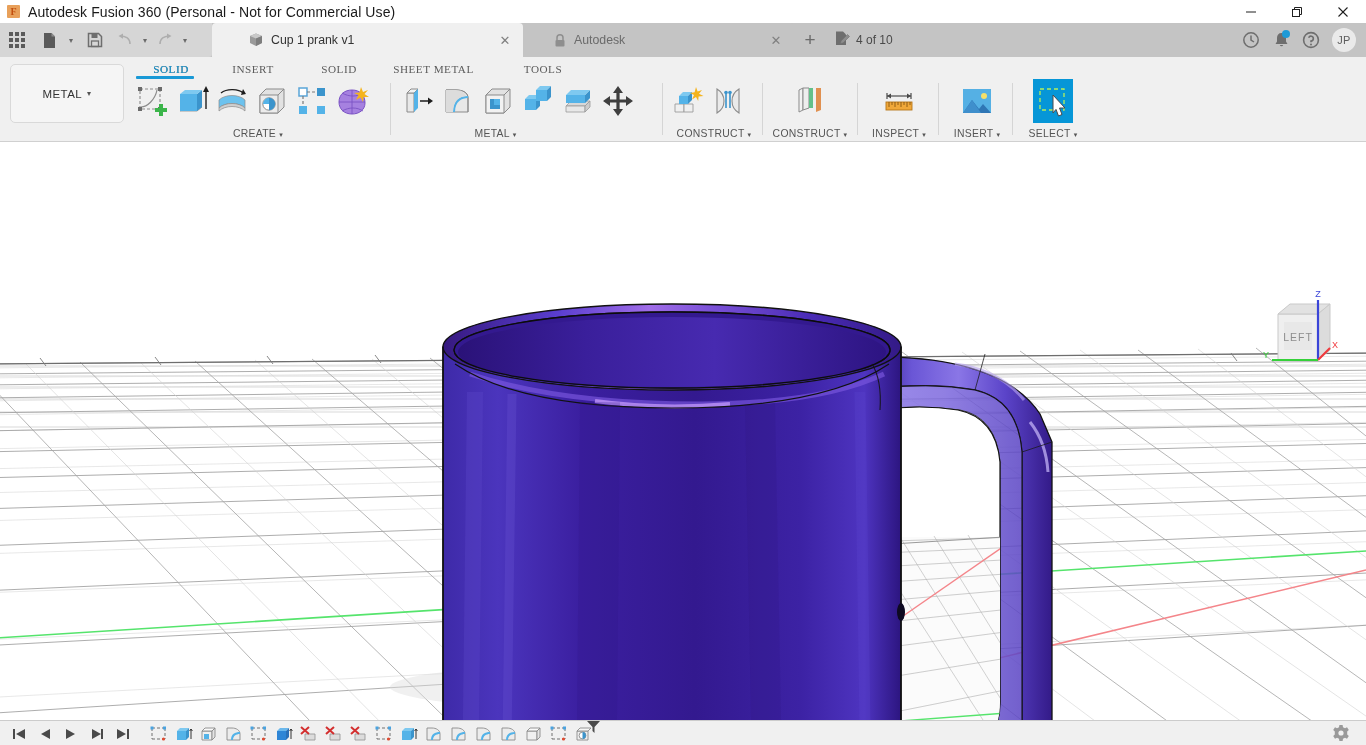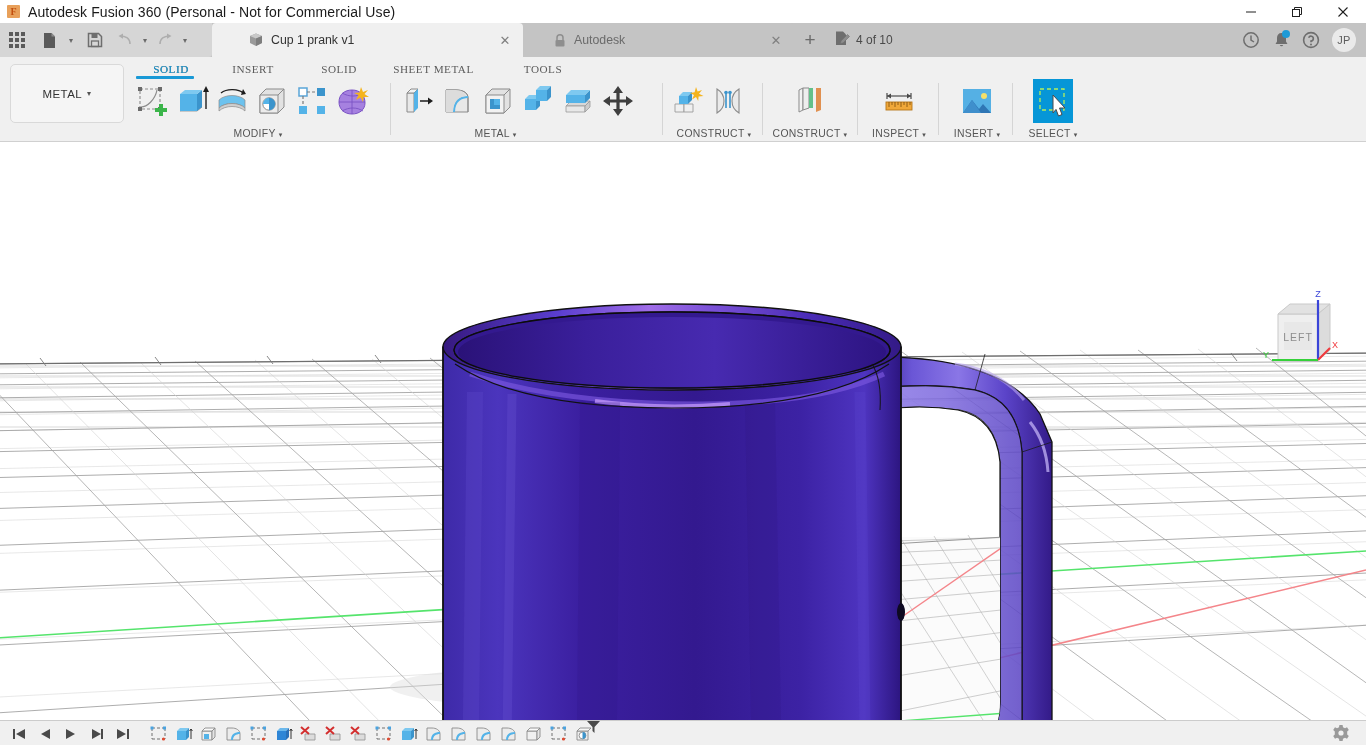--- a/index.html
+++ b/index.html
@@ -337,21 +337,21 @@
         </div>
         <div class="tool">
           <svg width="34" height="34" viewBox="0 0 34 34">
             <path d="M4 18 C4 10 10 6 17 6 C25 6 30 11 30 19 C30 26 24 30 17 30 C9 30 4 25 4 18 Z" fill="#a681e0" stroke="#7a52c4" stroke-width="1"></path>
             <path d="M4 18 H30 M17 6 V30 M7 9 C14 13 22 13 28 9 M7 27 C14 23 22 23 28 27" stroke="#7a52c4" stroke-width="0.9" fill="none"></path>
             <path d="M26 3 L28 8 L33 6 L29.5 10 L34 13 L28.6 13 L28 18 L25.6 13.5 L21 16 L23.5 11 L19 9 L24.5 8.5 Z" fill="#f5b41d"></path>
           </svg>
         </div>
       </div>
       <div class="grp-label">
-        <span>MODIFY</span>
+        <span>CREATE</span>
         <span class="cr">▾</span>
       </div>
     </div>
 
     <div class="sep" style="left:390px;"></div>
 
     <div class="grp" style="left:398px;width:262px;">
       <div class="grp-icons">
         <div class="tool">
           <svg width="34" height="34" viewBox="0 0 34 34">

